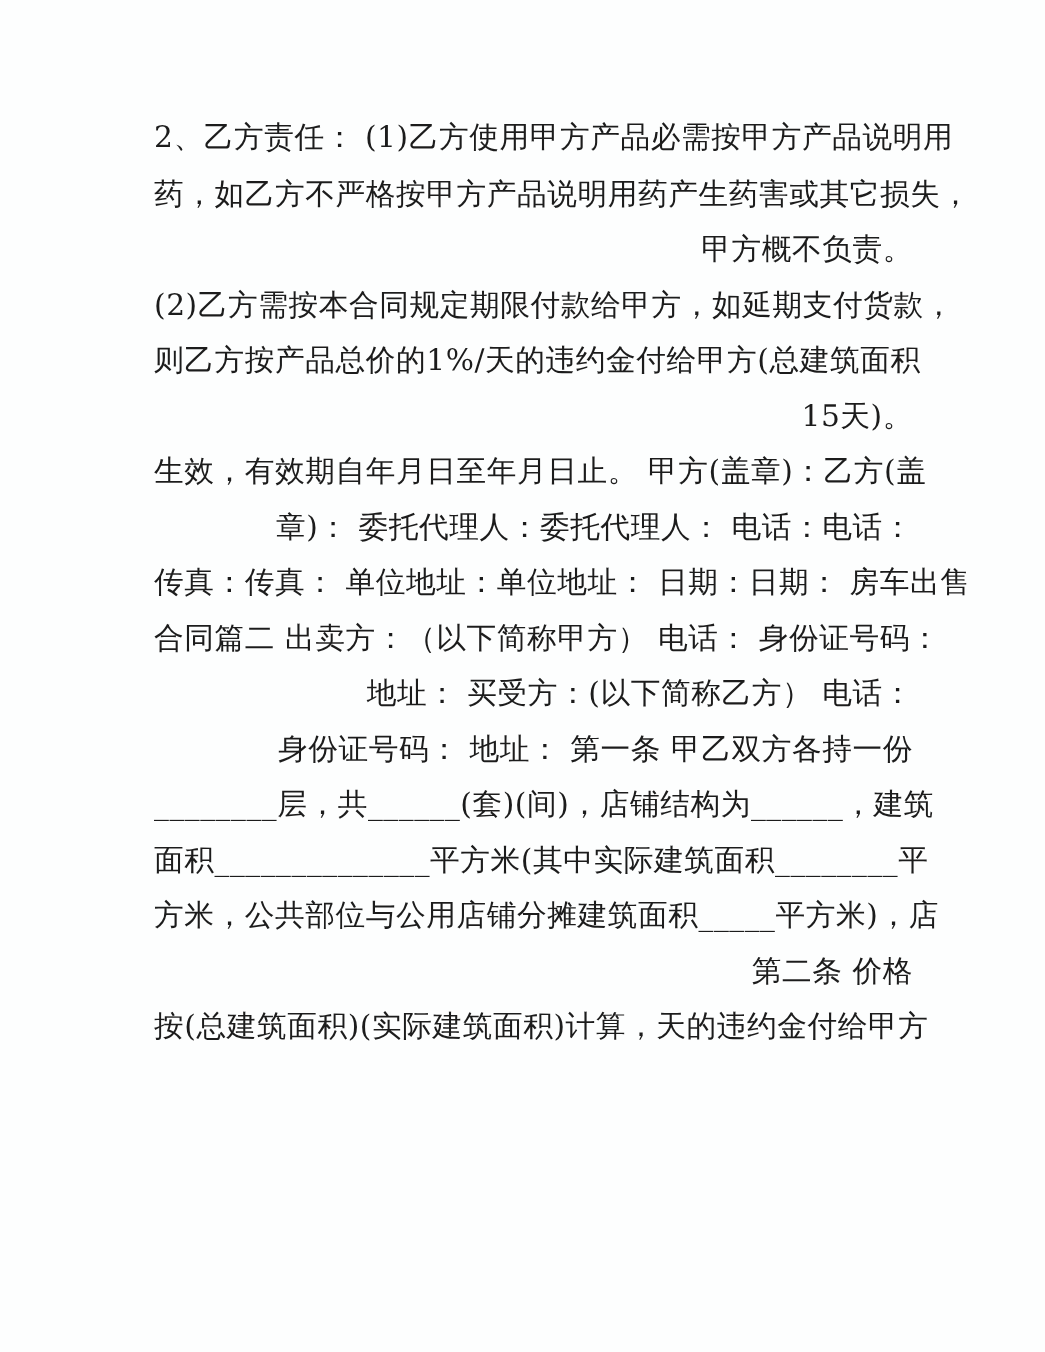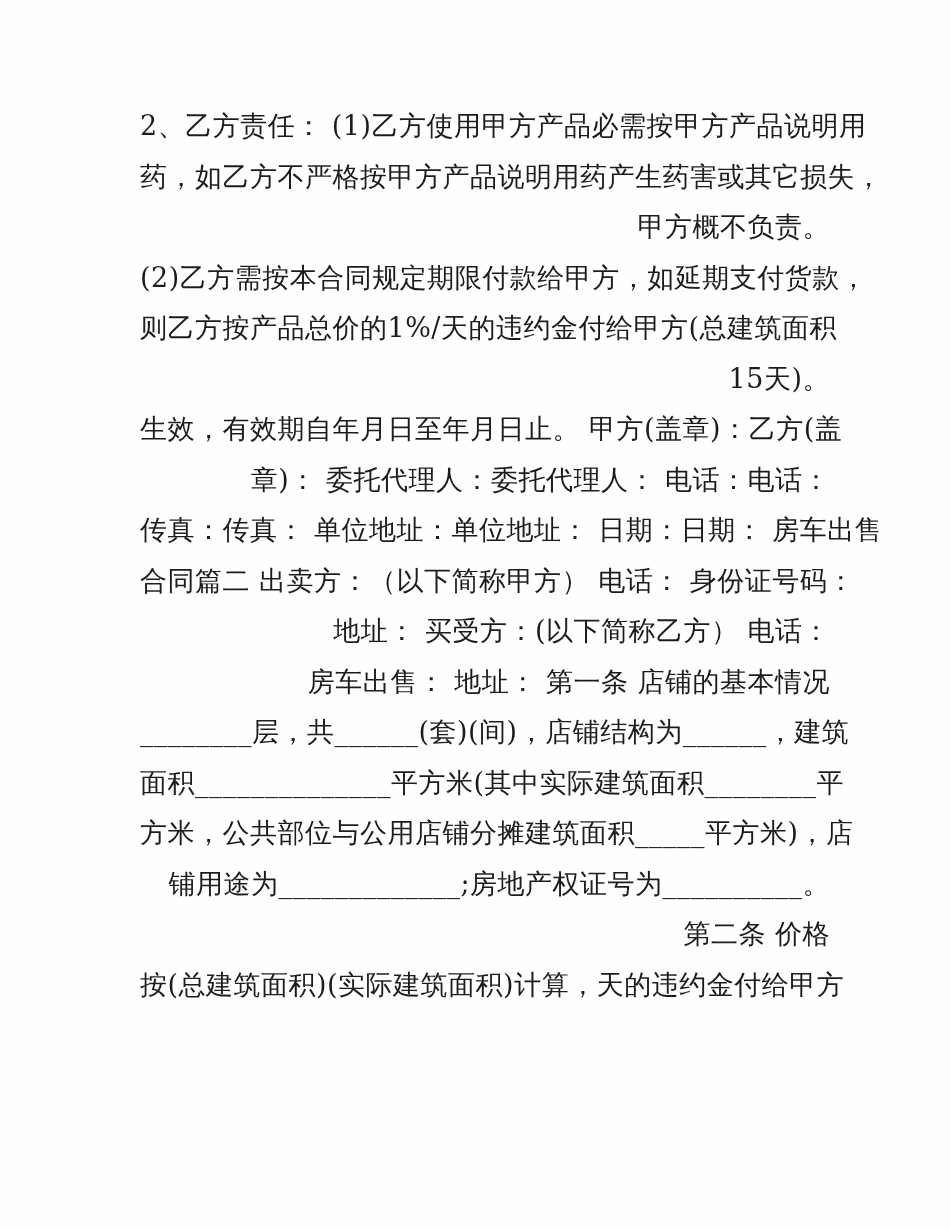--- a/index.html
+++ b/index.html
@@ -47,21 +47,20 @@
     <p class="line">药，如乙方不严格按甲方产品说明用药产生药害或其它损失，</p>
     <p class="line">甲方概不负责。</p>
     <p class="line">(2)乙方需按本合同规定期限付款给甲方，如延期支付货款，</p>
     <p class="line">则乙方按产品总价的1%/天的违约金付给甲方(总建筑面积</p>
     <p class="line">15天)。</p>
     <p class="line">生效，有效期自年月日至年月日止。 甲方(盖章)：乙方(盖</p>
     <p class="line">章)： 委托代理人：委托代理人： 电话：电话：</p>
     <p class="line">传真：传真： 单位地址：单位地址： 日期：日期： 房车出售</p>
     <p class="line">合同篇二 出卖方：（以下简称甲方） 电话： 身份证号码：</p>
     <p class="line">地址： 买受方：(以下简称乙方） 电话：</p>
-    <p class="line">房车出售： 地址： 第一条 店铺的基本情况</p>
+    <p class="line">身份证号码： 地址： 第一条 甲乙双方各持一份</p>
     <p class="line">________层，共______(套)(间)，店铺结构为______，建筑</p>
     <p class="line">面积______________平方米(其中实际建筑面积________平</p>
     <p class="line">方米，公共部位与公用店铺分摊建筑面积_____平方米)，店</p>
-    <p class="line">铺用途为_____________;房地产权证号为__________。</p>
     <p class="line">第二条 价格</p>
     <p class="line">按(总建筑面积)(实际建筑面积)计算，天的违约金付给甲方</p>
   </div>
 </div>
 
 </body></html>

